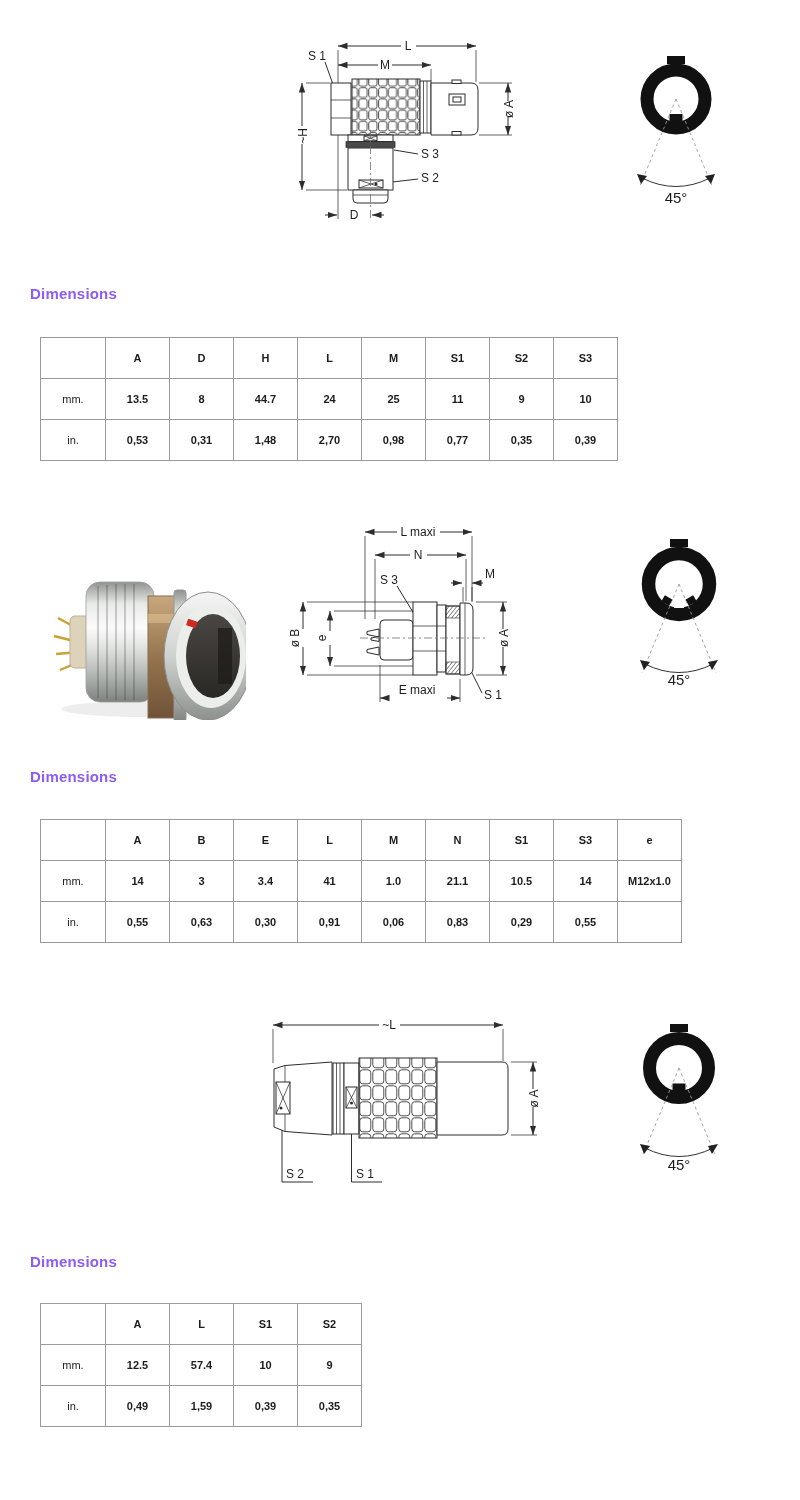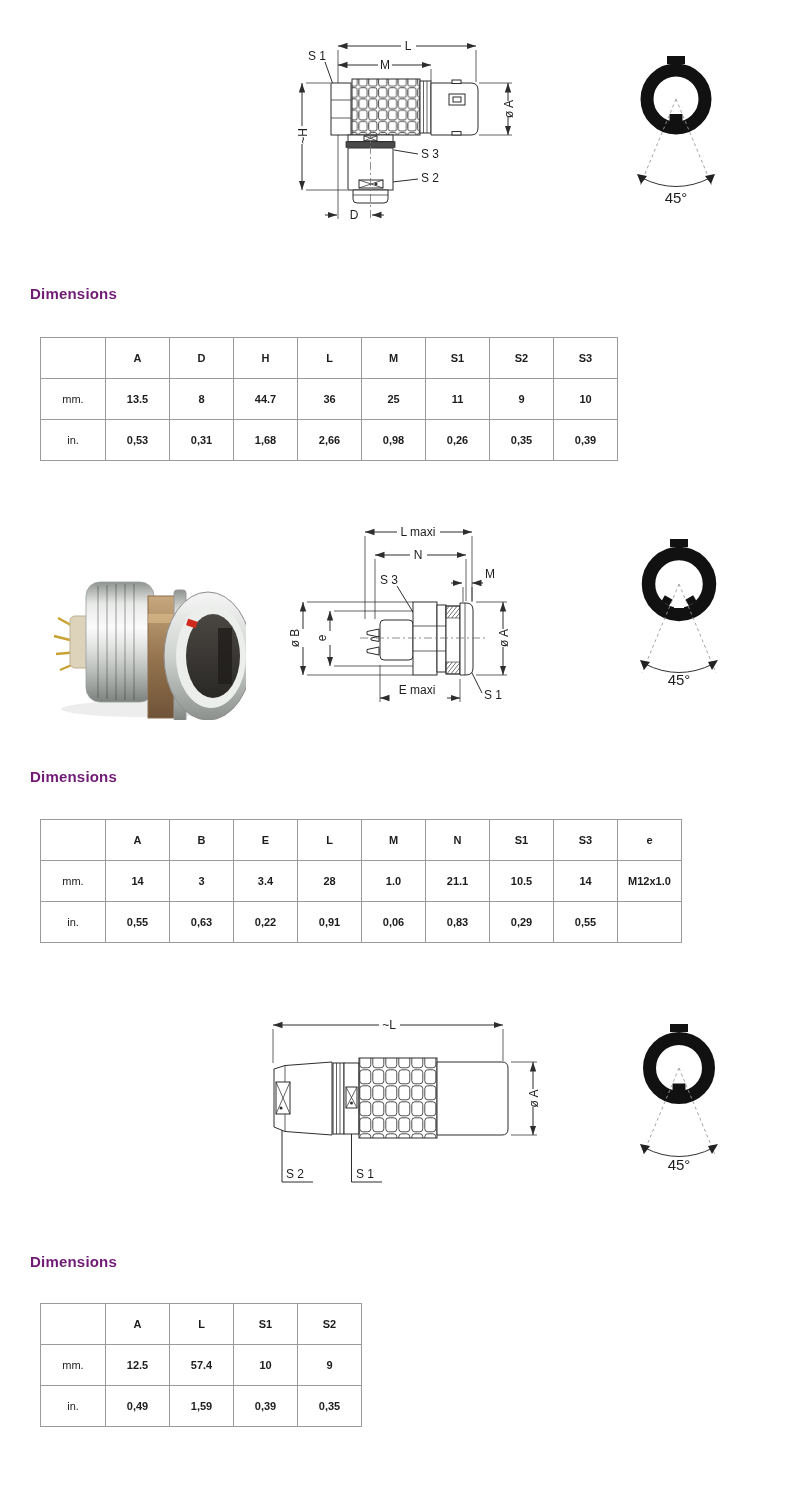--- a/index.html
+++ b/index.html
@@ -1,19 +1,19 @@
 <!DOCTYPE html>
 <html><head>
 <meta charset="utf-8">
 <style>
   html,body{margin:0;padding:0;background:#ffffff;}
   #page{position:relative;width:800px;height:1500px;background:#ffffff;overflow:hidden;
         font-family:"Liberation Sans",sans-serif;}
   .abs{position:absolute;}
-  .dims-heading{position:absolute;left:30px;font-weight:bold;font-size:15px;color:#701a75;
+  .dims-heading{position:absolute;left:30px;font-weight:bold;font-size:15px;color:#8b5cf6;
         letter-spacing:.2px;}
   table.dim-table{position:absolute;border-collapse:collapse;table-layout:fixed;background:#fff;}
   table.dim-table td{border:1px solid #9b9b9b;height:40px;text-align:center;vertical-align:middle;
         font-size:11px;font-weight:bold;color:#1c1c1c;padding:0;}
   table.dim-table td.unit{font-weight:normal;}
   svg text{font-family:"Liberation Sans",sans-serif;font-size:12px;fill:#1d1d1d;}
   svg .ang{font-size:15px;}
   svg .ln{stroke:#2d2d2d;stroke-width:1;fill:none;}
   svg .thin{stroke:#2d2d2d;stroke-width:.75;fill:none;}
   svg .cl{stroke:#707070;stroke-width:.8;fill:none;stroke-dasharray:8 3 2 3;}
@@ -132,34 +132,34 @@
       <td>M</td>
       <td>S1</td>
       <td>S2</td>
       <td>S3</td>
     </tr>
     <tr>
       <td class="unit">mm.</td>
       <td>13.5</td>
       <td>8</td>
       <td>44.7</td>
-      <td>36</td>
+      <td>24</td>
       <td>25</td>
       <td>11</td>
       <td>9</td>
       <td>10</td>
     </tr>
     <tr>
       <td class="unit">in.</td>
       <td>0,53</td>
       <td>0,31</td>
-      <td>1,68</td>
-      <td>2,66</td>
+      <td>1,48</td>
+      <td>2,70</td>
       <td>0,98</td>
-      <td>0,26</td>
+      <td>0,77</td>
       <td>0,35</td>
       <td>0,39</td>
     </tr>
   </tbody>
     </table>
 
   <svg class="abs" style="left:46px;top:558px;" width="200" height="162" viewBox="0 0 200 162">
     <defs>
       <linearGradient id="gMetal" x1="0" y1="0" x2="0" y2="1">
         <stop offset="0" stop-color="#8f938f"></stop>
@@ -324,32 +324,32 @@
       <td>N</td>
       <td>S1</td>
       <td>S3</td>
       <td>e</td>
     </tr>
     <tr>
       <td class="unit">mm.</td>
       <td>14</td>
       <td>3</td>
       <td>3.4</td>
-      <td>28</td>
+      <td>41</td>
       <td>1.0</td>
       <td>21.1</td>
       <td>10.5</td>
       <td>14</td>
       <td>M12x1.0</td>
     </tr>
     <tr>
       <td class="unit">in.</td>
       <td>0,55</td>
       <td>0,63</td>
-      <td>0,22</td>
+      <td>0,30</td>
       <td>0,91</td>
       <td>0,06</td>
       <td>0,83</td>
       <td>0,29</td>
       <td>0,55</td>
       <td></td>
     </tr>
   </tbody>
     </table>
 

